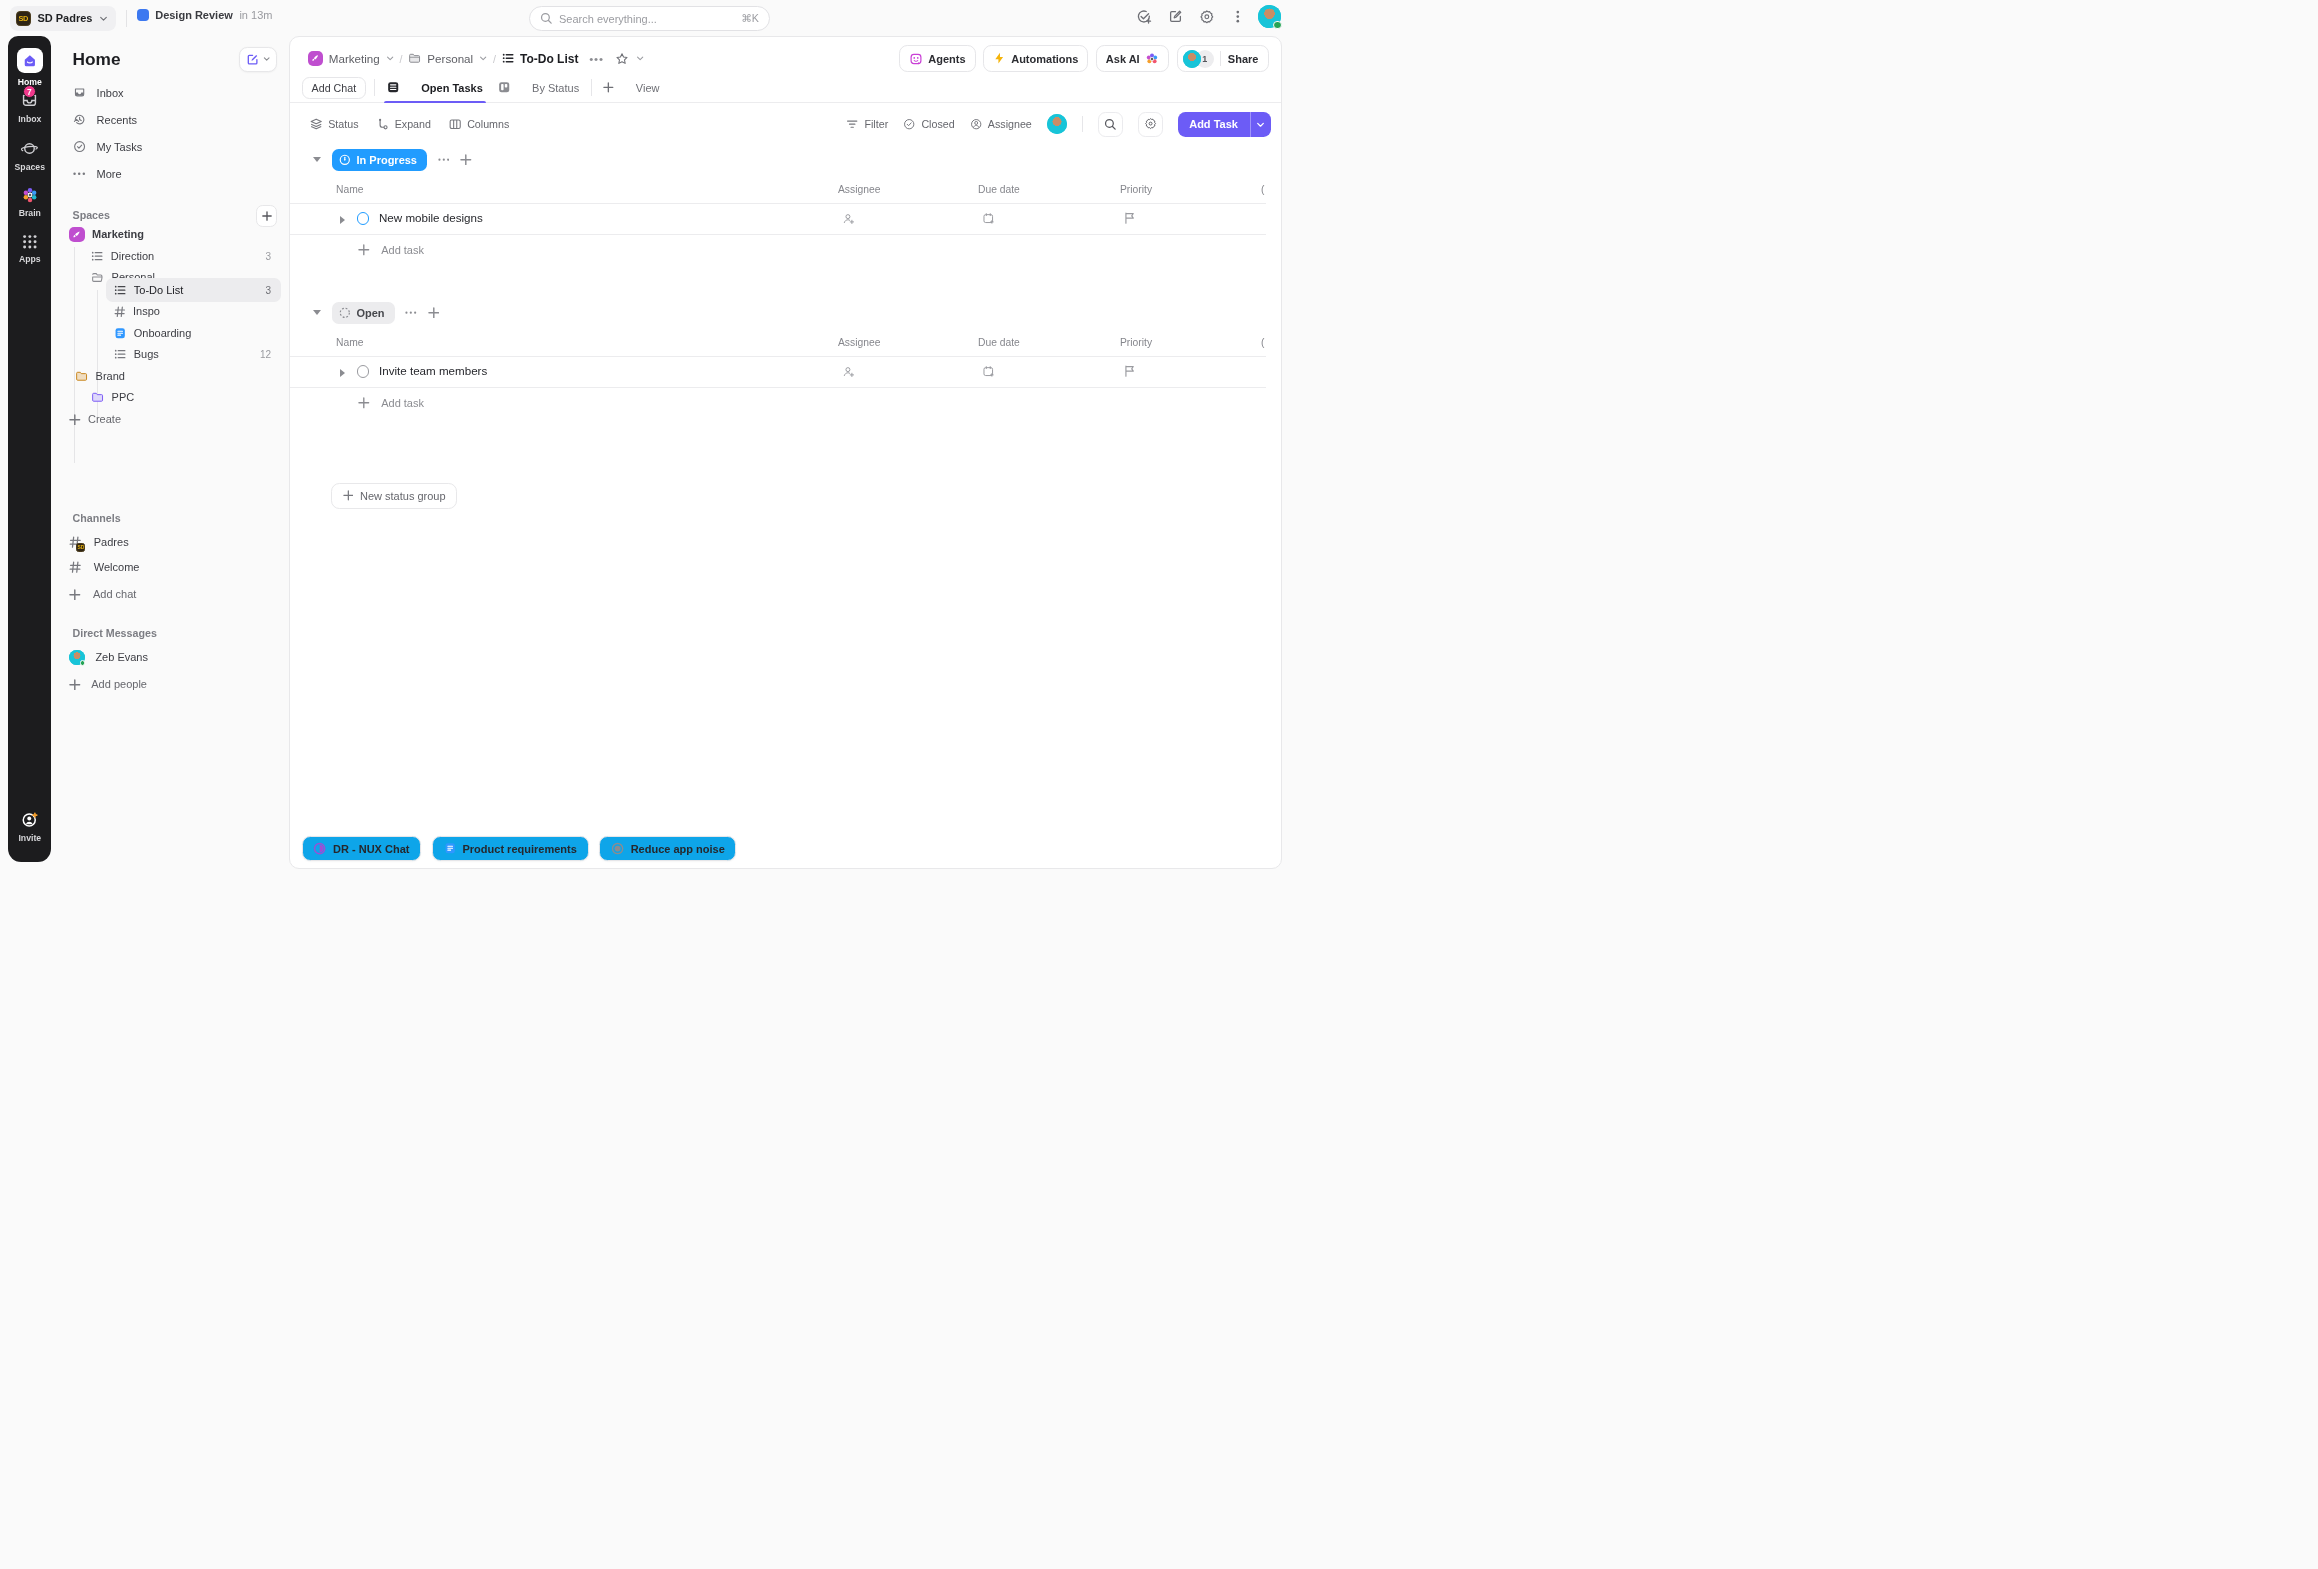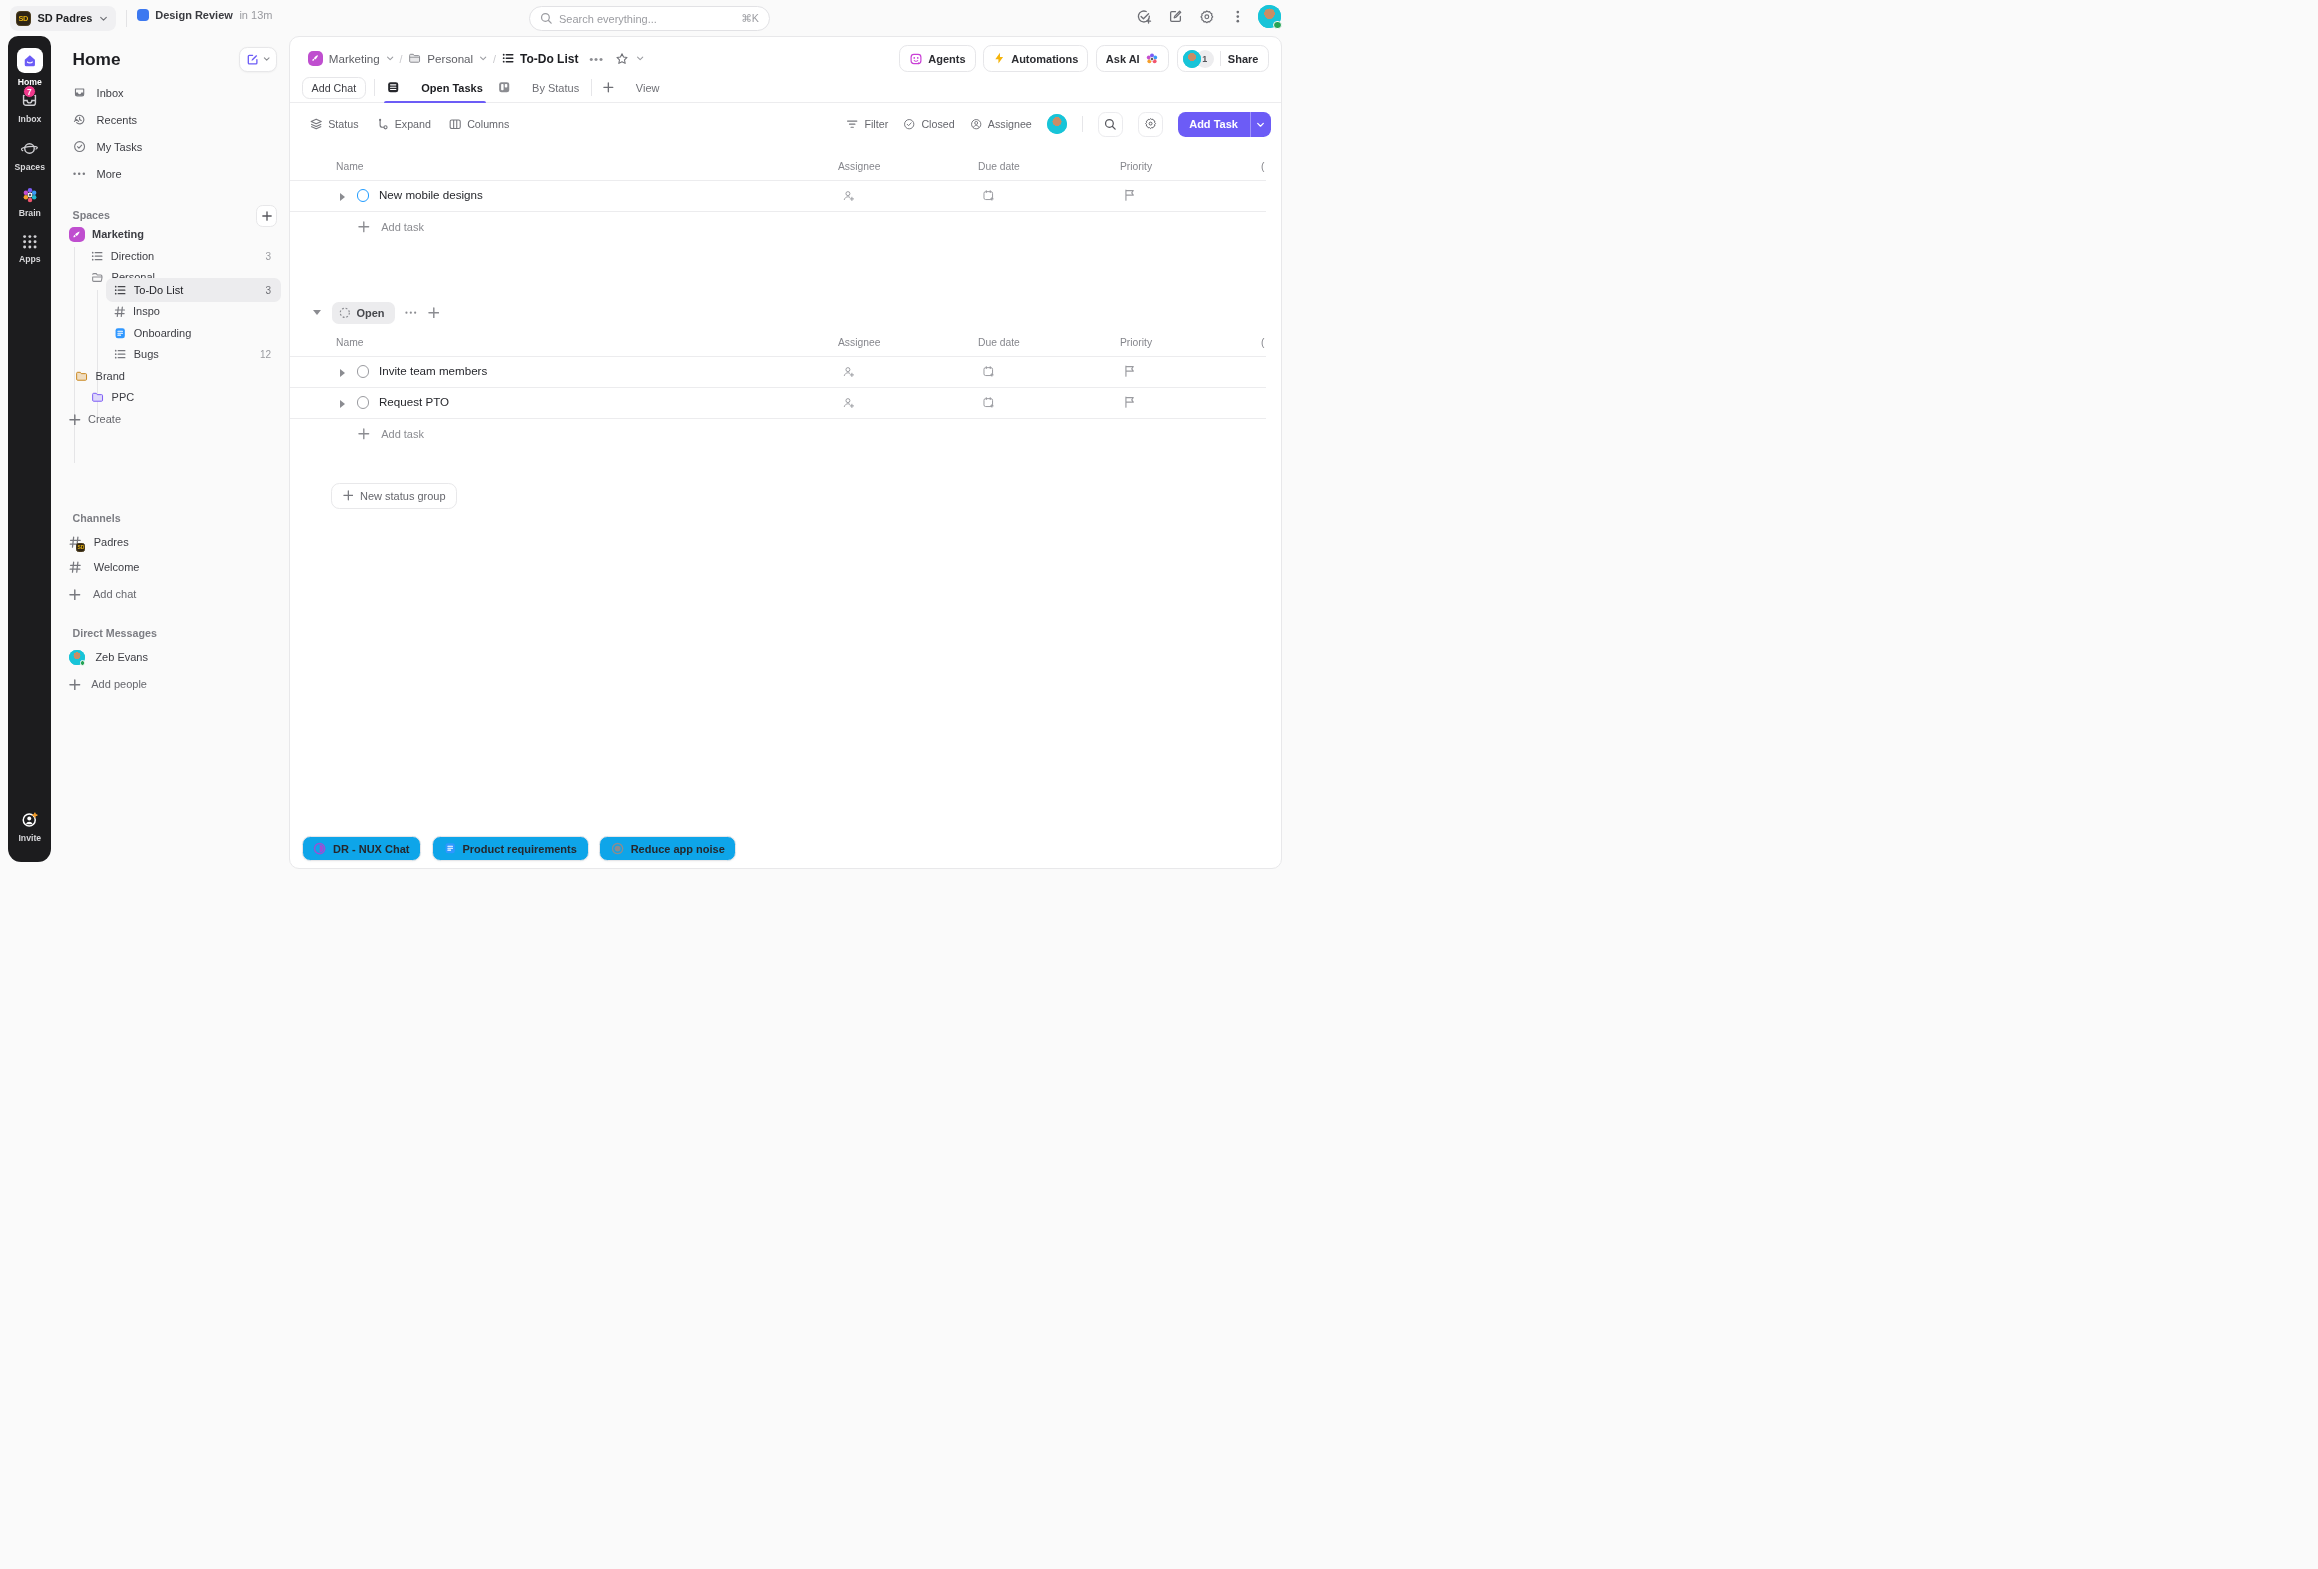--- a/index.html
+++ b/index.html
@@ -634,20 +634,43 @@
         <span class="c">
           <svg width="9" height="9" viewBox="0 0 16 16">
               <path d="M3 6l5 5 5-5" fill="none" stroke="#fff" stroke-width="2.2" stroke-linecap="round" stroke-linejoin="round"></path>
             </svg>
         </span>
       </div>
     </div>
   </div>
 
   <div class="group" style="top:111px;">
+    <div class="grp-head">
+      <span class="tri down"></span>
+      <span class="status-pill progress" style="background:#219cff;">
+        <svg width="11.6" height="11.6" viewBox="0 0 16 16">
+            <circle cx="8" cy="8" r="6.3" fill="none" stroke="#fff" stroke-width="1.6"></circle>
+            <path d="M8 4.5V8" stroke="#fff" stroke-width="1.6" stroke-linecap="round"></path>
+            <circle cx="8" cy="8" r="1.1" fill="#fff"></circle>
+          </svg>
+        <span>In Progress</span>
+      </span>
+      <span class="grp-iconbtn">
+          <svg width="11.6" height="3.3" viewBox="0 0 16 4">
+            <circle cx="2" cy="2" r="1.5" fill="#8b8c91"></circle>
+            <circle cx="8" cy="2" r="1.5" fill="#8b8c91"></circle>
+            <circle cx="14" cy="2" r="1.5" fill="#8b8c91"></circle>
+          </svg>
+        </span>
+      <span class="grp-iconbtn">
+          <svg width="11.6" height="11.6" viewBox="0 0 12 12">
+            <path d="M6 1v10M1 6h10" stroke="#8b8c91" stroke-width="1.5" stroke-linecap="round"></path>
+          </svg>
+        </span>
+    </div>
     <div class="colhead">
       <span class="c-name">Name</span>
       <span class="c-assignee">Assignee</span>
       <span class="c-due">Due date</span>
       <span class="c-priority">Priority</span>
       <span class="c-cut">(</span>
     </div>
     <div class="trow">
       <span class="tri right tri-r"></span>
       <span class="t-status blue"></span>
@@ -726,44 +749,20 @@
             <path d="M6.5 2.5v3M12.5 2.5v3" stroke="#9a9ba0" stroke-width="1.5" stroke-linecap="round"></path>
             <path d="M15 13v4M13 15h4" stroke="#9a9ba0" stroke-width="1.5" stroke-linecap="round"></path>
           </svg>
         </span>
       <span class="cell-ic" style="left:834px;">
           <svg width="11.6" height="12.4" viewBox="0 0 14 16">
             <path d="M2 1.5v13M2 2h9.5l-2 3 2 3H2" fill="none" stroke="#9a9ba0" stroke-width="1.5" stroke-linecap="round" stroke-linejoin="round"></path>
           </svg>
         </span>
     </div>
-    <div class="trow">
-      <span class="tri right tri-r"></span>
-      <span class="t-status"></span>
-      <span class="t-name">Request PTO</span>
-      <span class="cell-ic" style="left:552px;">
-          <svg width="13.2" height="13.2" viewBox="0 0 20 20">
-            <circle cx="9" cy="7" r="3" fill="none" stroke="#9a9ba0" stroke-width="1.5"></circle>
-            <path d="M3.5 16c.9-2.8 3-4.2 5.5-4.2 1 0 2 .2 2.8.7" fill="none" stroke="#9a9ba0" stroke-width="1.5" stroke-linecap="round"></path>
-            <path d="M15 12.5v5M12.5 15h5" stroke="#9a9ba0" stroke-width="1.5" stroke-linecap="round"></path>
-          </svg>
-        </span>
-      <span class="cell-ic" style="left:692px;">
-          <svg width="13.2" height="13.2" viewBox="0 0 20 20">
-            <rect x="3" y="4" width="13" height="12" rx="2.5" fill="none" stroke="#9a9ba0" stroke-width="1.5"></rect>
-            <path d="M6.5 2.5v3M12.5 2.5v3" stroke="#9a9ba0" stroke-width="1.5" stroke-linecap="round"></path>
-            <path d="M15 13v4M13 15h4" stroke="#9a9ba0" stroke-width="1.5" stroke-linecap="round"></path>
-          </svg>
-        </span>
-      <span class="cell-ic" style="left:834px;">
-          <svg width="11.6" height="12.4" viewBox="0 0 14 16">
-            <path d="M2 1.5v13M2 2h9.5l-2 3 2 3H2" fill="none" stroke="#9a9ba0" stroke-width="1.5" stroke-linecap="round" stroke-linejoin="round"></path>
-          </svg>
-        </span>
-    </div>
     <div class="addtask-row">
       <svg width="11.6" height="11.6" viewBox="0 0 12 12">
           <path d="M6 1v10M1 6h10" stroke="#8b8c91" stroke-width="1.4" stroke-linecap="round"></path>
         </svg>
       <span>Add task</span>
     </div>
   </div>
 
   <div class="newgroup-btn" style="top:446px;">
     <svg width="10.7" height="10.7" viewBox="0 0 12 12">

